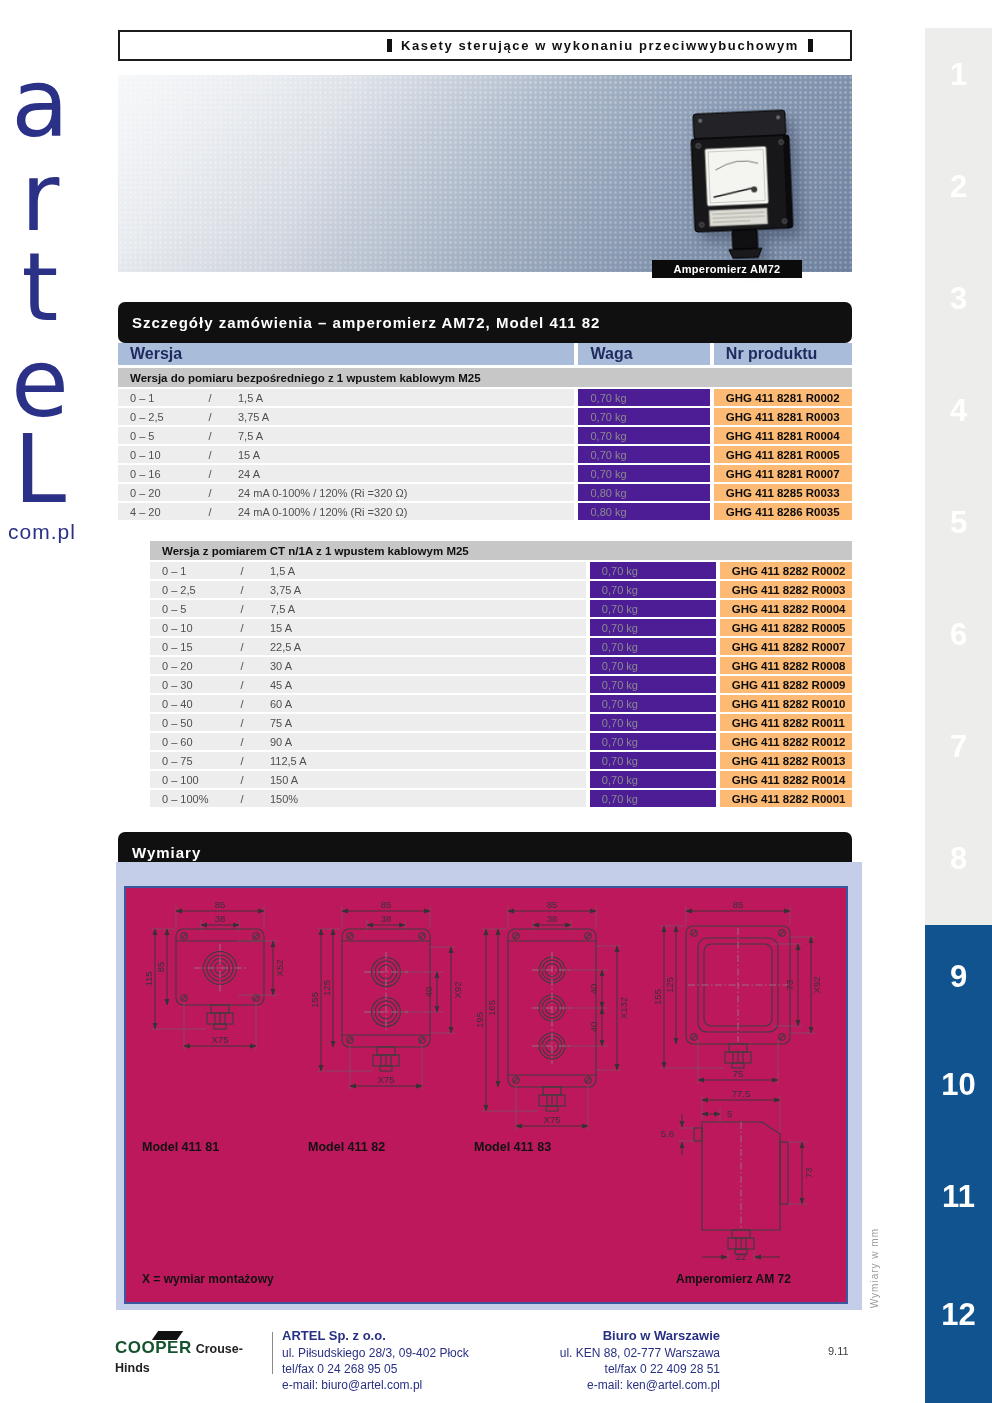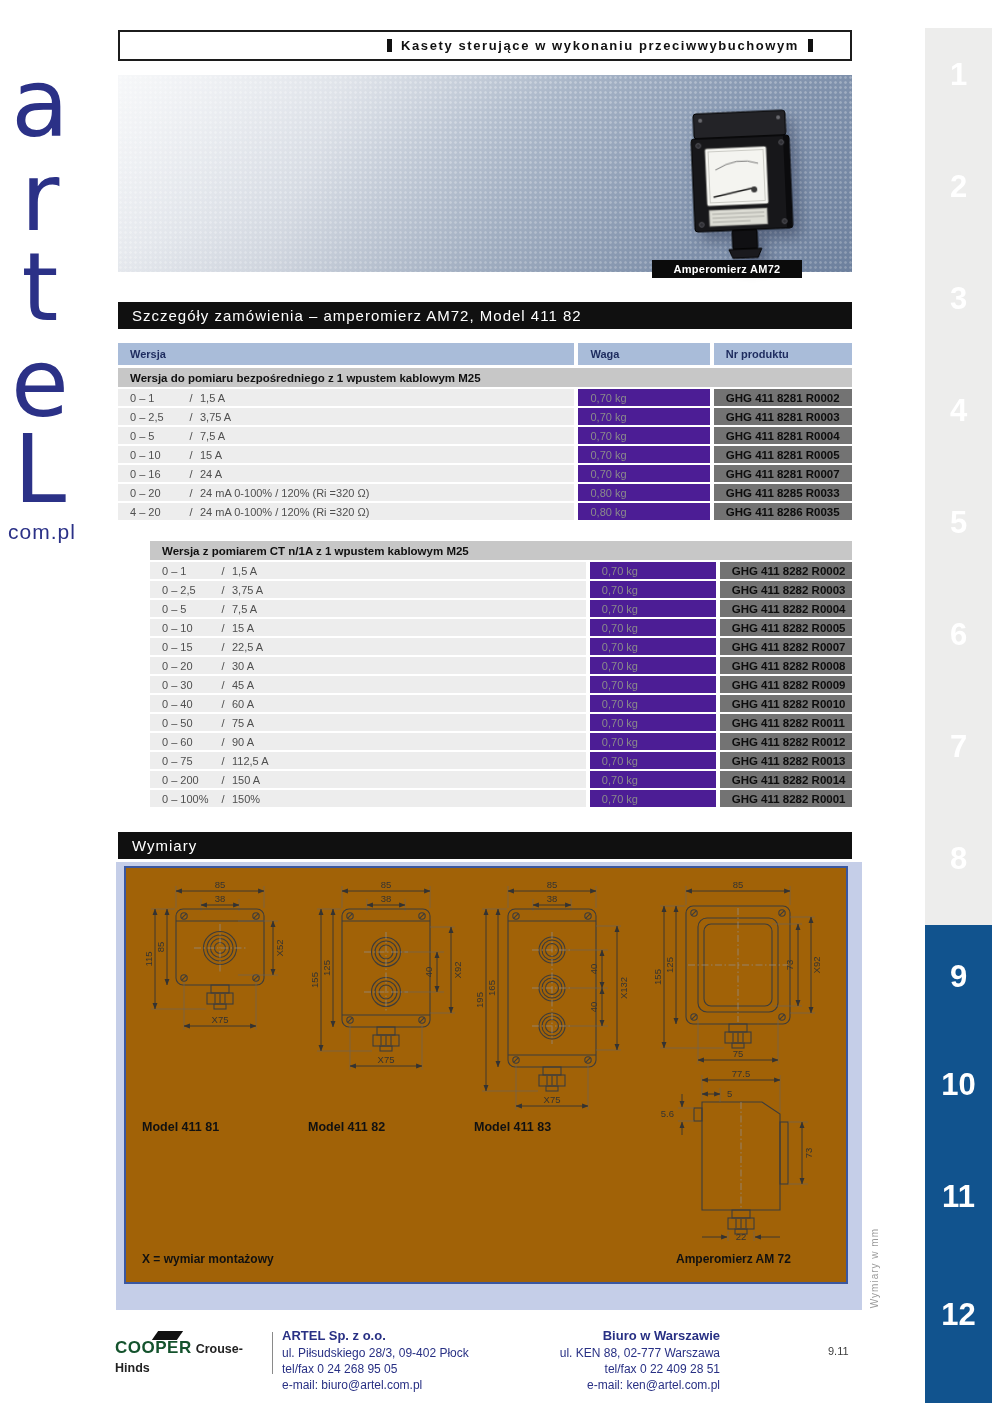--- a/index.html
+++ b/index.html
@@ -31,44 +31,44 @@
       linear-gradient(112deg, #eff1f4 0%, #d7dce4 28%, #aab7c9 55%, #8c9db6 78%, #7c8fab 100%);
     background-size: 5px 5px, 100% 100%; }
   .hero-sheen { position:absolute; inset:0;
     background:linear-gradient(160deg, rgba(255,255,255,.45) 0%, rgba(255,255,255,0) 38%, rgba(40,60,95,.18) 100%); }
   .device { position:absolute; right:54px; top:34px; width:112px; height:150px;
     transform:rotate(-2.5deg); filter:drop-shadow(7px 9px 7px rgba(25,35,60,.38)); }
   .hero-caption { position:absolute; right:50px; bottom:-6px; width:150px; height:18px;
     background:#0b0b0b; color:#fff; font-weight:bold; font-size:11px;
     display:flex; align-items:center; justify-content:center; letter-spacing:.3px; }
 
-  .black-bar { position:absolute; left:118px; width:734px; height:27px; background:#101010;
-    color:#fff; font-weight:normal; font-size:15px; letter-spacing:1px;
-    display:flex; align-items:center; padding-left:14px; }
+  .black-bar { position:absolute; left:118px; width:734px; height:41px; background:#101010;
+    color:#fff; font-weight:bold; font-size:15px; letter-spacing:1px;
+    display:flex; align-items:center; padding-left:14px;border-radius:7px; }
   .bar-order { top:302px; } .bar-wym { top:832px; }
 
   
   .otable { position:absolute; left:118px; width:734px; }
   .t1 { top:343px; } .t2 { top:541px;padding-left:32px; }
-  .thead { display:flex; height:22px; margin-bottom:3px; font-weight:bold; font-size:11px; color:#1d2b5e; }
+  .thead { display:flex; height:22px; margin-bottom:3px; font-weight:bold; font-size:16px; color:#1d2b5e; }
   .th, .td { display:flex; align-items:center; padding-left:12px; }
   .th { background:#a9bcd9; }
   .c1 { width:470px; margin-right:4px; } .c2 { width:135px; margin-right:4px; } .c3 { width:142px; }
   .tsection { height:19px; background:#c7c7c7; font-weight:bold; font-size:11.5px; color:#101010;
     display:flex; align-items:center; padding-left:12px; margin-bottom:2px; }
   .trow { display:flex; height:17px; margin-bottom:2px; font-size:11px; }
-  .trow .c1 { background:#ededed; color:#4f4f4f; }
+  .trow .c1 { background:#ededed; color:#4f4f4f;gap:19px; }
   .trow .c2 { background:#4c1d95; color:#8b8b8b; }
-  .trow .c3 { background:#737373; color:#0d0d0d; font-weight:bold; font-size:11.5px; }
+  .trow .c3 { background:#fdba74; color:#0d0d0d; font-weight:bold; font-size:11.5px; }
   .rng { display:inline-block; width:52px; }
   .sep { display:inline-block; width:18px; text-align:center; }
 
   
   .panel-backdrop { position:absolute; left:116px; top:862px; width:746px; height:448px; background:#c5cee8; }
-  .panel { position:absolute; left:8px; top:4px; width:724px; height:418px; background:#a16207;
+  .panel { position:absolute; left:8px; top:24px; width:724px; height:418px; background:#be185d;
     border:2px solid #3a57a0;text-decoration:underline; }
   .panel svg { position:absolute; overflow:visible; }
   .dim { font:9.5px "Liberation Sans", sans-serif; fill:#333; }
   .dl { stroke:#333; stroke-width:0.9; }
   .ext { stroke:#666; stroke-width:0.6; }
   .sh { stroke:#3c3c3c; stroke-width:1.1; fill:none; }
   .cl { stroke:#949494; stroke-width:0.7; stroke-dasharray:7 2.5 1.5 2.5; }
   .mcap { position:absolute; font-weight:bold; font-size:12.5px; color:#111; }
   .pnote { position:absolute; font-weight:bold; font-size:12px; color:#111; }
   .unit-note { position:absolute; left:869px; top:1228px; color:#9a9a9a; font-size:10px;
@@ -339,21 +339,21 @@
           <span class="rng">0 – 75</span>
           <span class="sep">/</span>
           <span>112,5 A</span>
         </div>
         <div class="td c2">0,70 kg</div>
         <div class="td c3">GHG 411 8282 R0013</div>
       </div>
 
       <div class="trow">
         <div class="td c1">
-          <span class="rng">0 – 200</span>
+          <span class="rng">0 – 100</span>
           <span class="sep">/</span>
           <span>150 A</span>
         </div>
         <div class="td c2">0,70 kg</div>
         <div class="td c3">GHG 411 8282 R0014</div>
       </div>
 
       <div class="trow">
         <div class="td c1">
           <span class="rng">0 – 100%</span>

